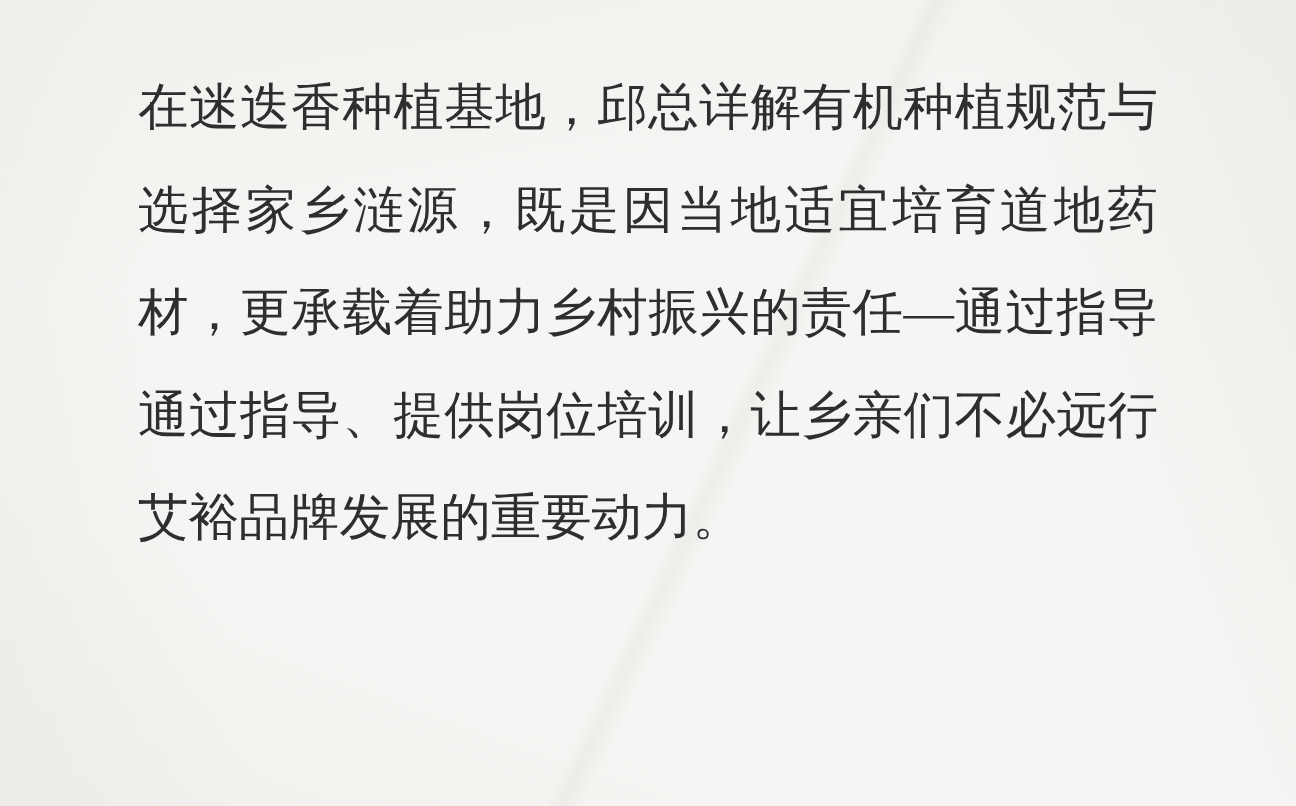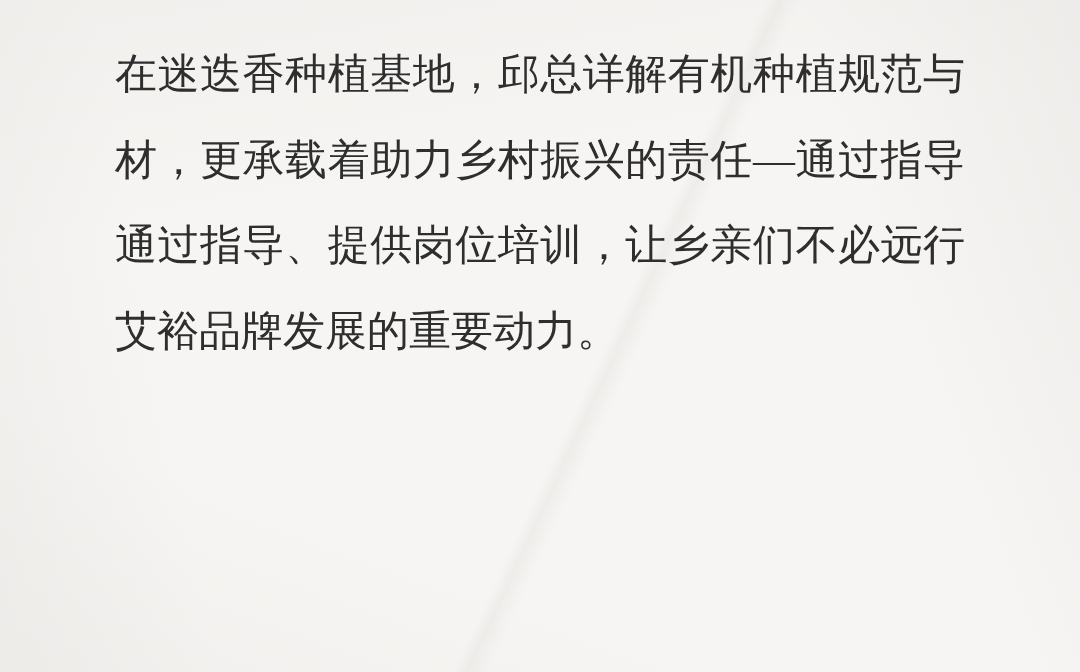--- a/index.html
+++ b/index.html
@@ -17,21 +17,21 @@
       linear-gradient(80deg, rgba(233,231,228,0.5) 0%, rgba(255,255,255,0) 18%),
       linear-gradient(250deg, rgba(231,229,226,0.55) 0%, rgba(255,255,255,0) 22%),
       linear-gradient(170deg, rgba(238,236,233,0.6) 0%, rgba(255,255,255,0) 30%),
       linear-gradient(20deg, rgba(236,234,231,0.5) 0%, rgba(255,255,255,0) 25%);
     font-family: "Liberation Serif", "DejaVu Serif", serif;
   }
   .article {
     box-sizing: border-box;
     width: 1080px;
     height: 672px;
-    padding: 32px 115px 0 115px;
+    padding: 48px 115px 0 115px;
   }
   .line {
     font-size: 42px;
     line-height: 85.5px;
     color: #2e2e2e;
     letter-spacing: 0;
     white-space: nowrap;
     text-align: justify;
     text-align-last: justify;
     text-justify: inter-character;
@@ -40,16 +40,17 @@
   .line.last {
     text-align: center;
     text-align-last: left;
   }
 </style>
 </head>
 <body>
 
 <div class="article">
   <div class="line">在迷迭香种植基地，邱总详解有机种植规范与</div>
+  <div class="line">选择家乡涟源，既是因当地适宜培育道地药</div>
   <div class="line">材，更承载着助力乡村振兴的责任—通过指导</div>
   <div class="line">通过指导、提供岗位培训，让乡亲们不必远行</div>
   <div class="line last">艾裕品牌发展的重要动力。</div>
 </div>
 
 </body></html>

